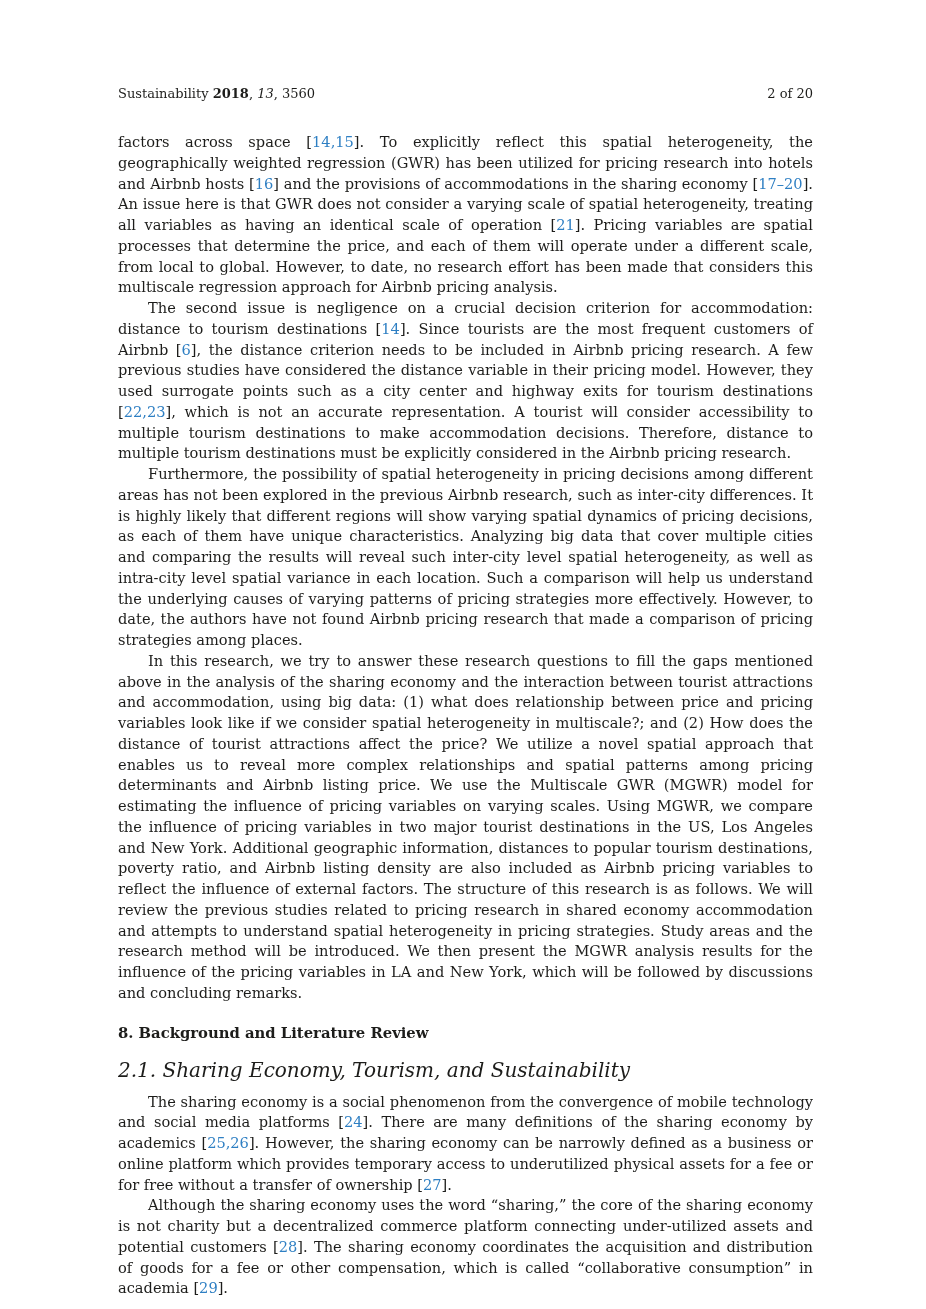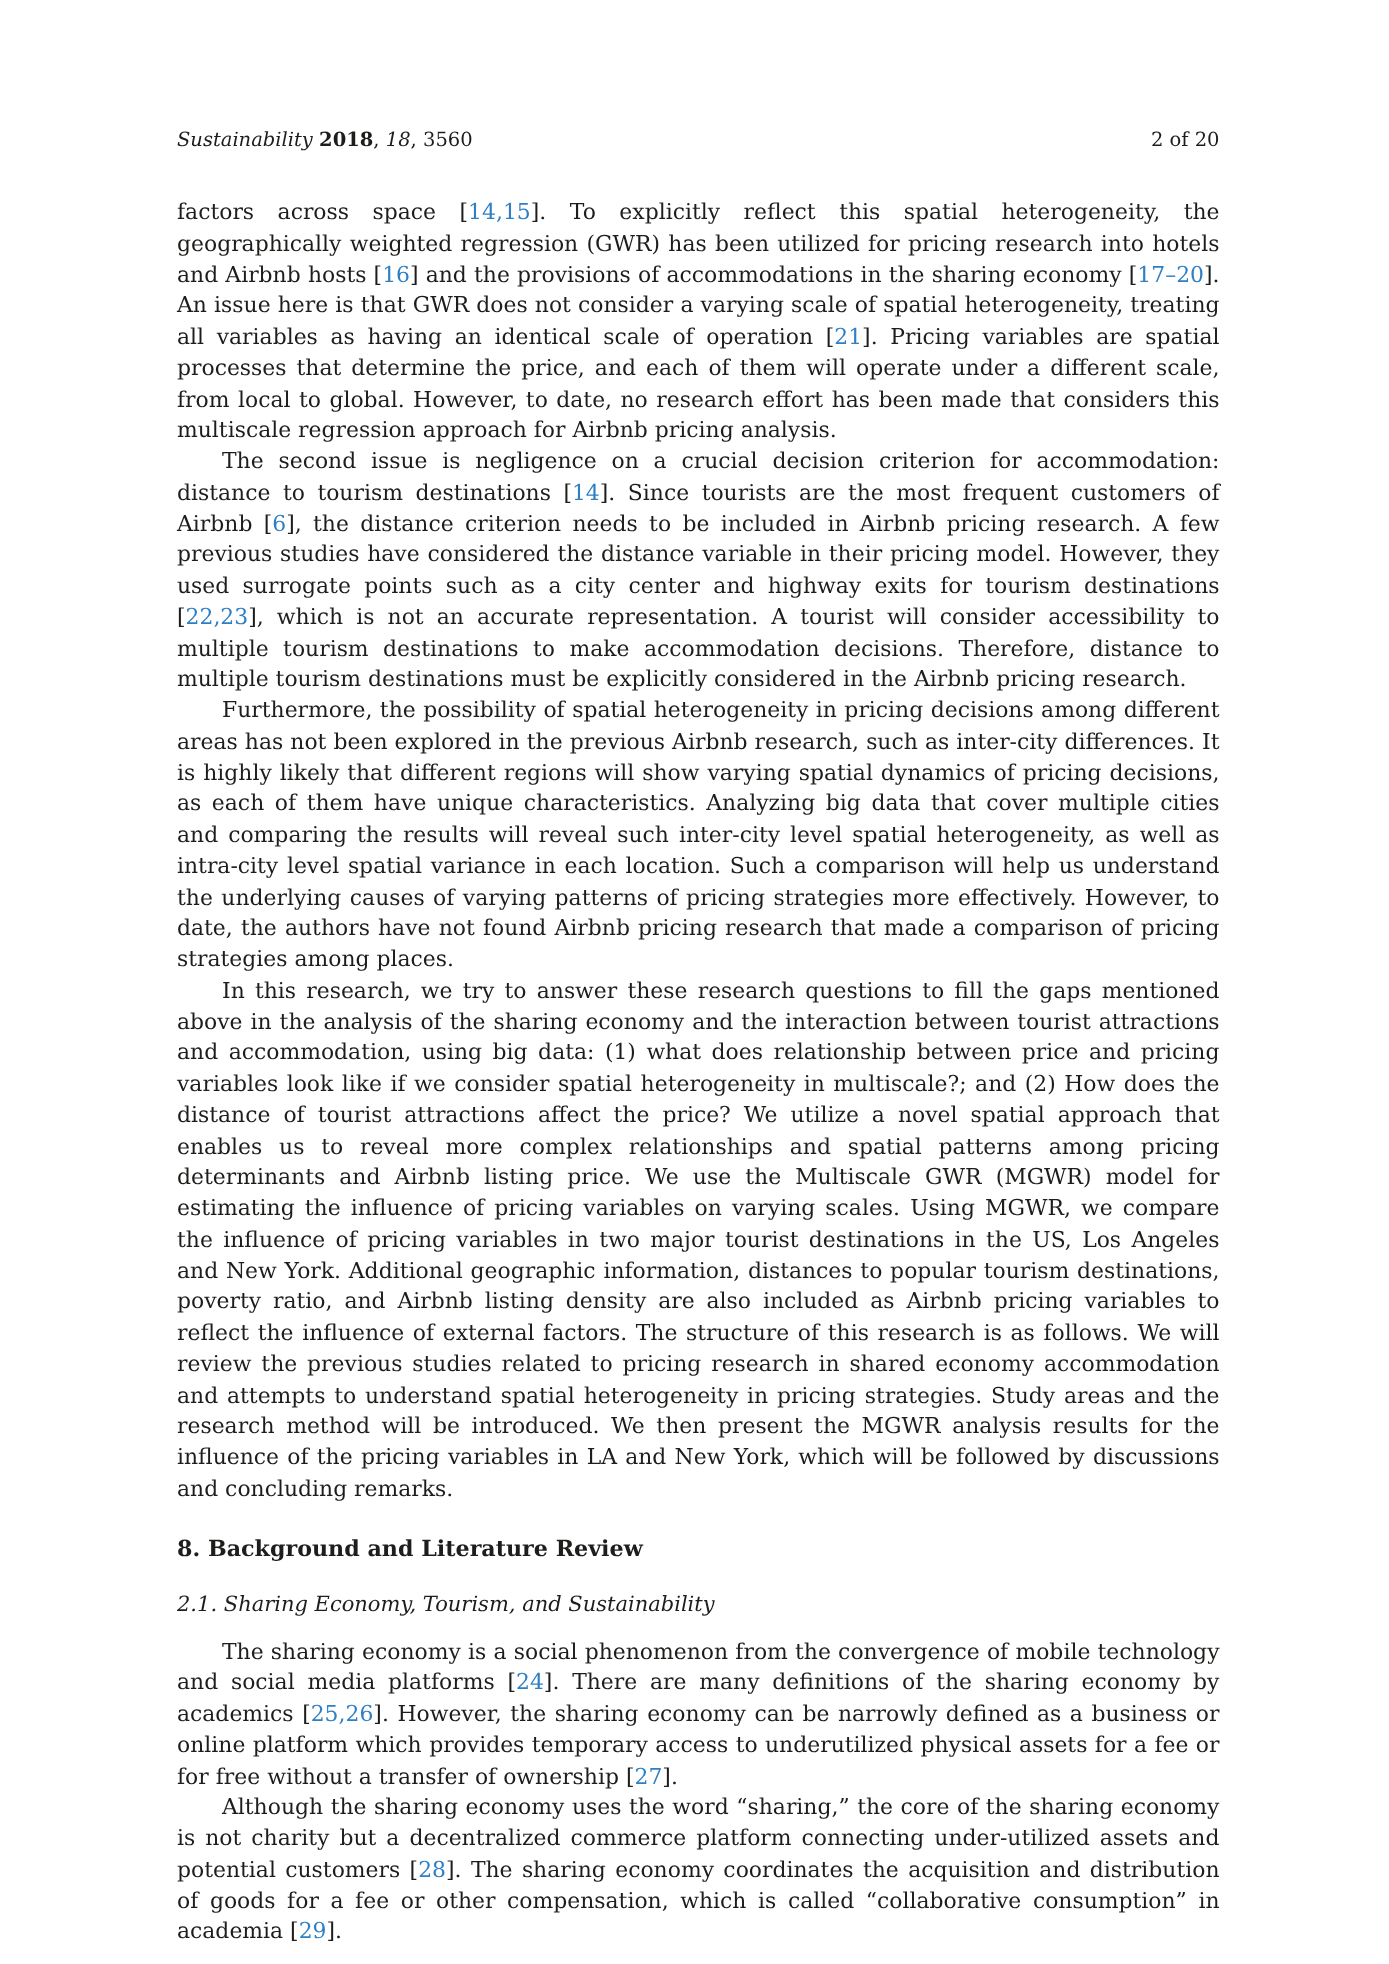--- a/index.html
+++ b/index.html
@@ -22,21 +22,21 @@
     top: 86px;
     width: 695px;
   }
   .running-head {
     display: flex;
     justify-content: space-between;
     align-items: baseline;
     font-size: 13px;
     color: #1d1d1b;
   }
-  .rh-left .journal { font-style: italic; }
+  .rh-left .journal { }
   .rh-left .year { font-weight: bold; }
   .rh-left .volume { font-style: italic; }
   .article-body {
     margin-top: 31px;
     font-size: 14.6px;
     line-height: 20.75px;
     text-align: justify;
   }
   .para {
     margin: 0;
@@ -44,39 +44,39 @@
   .para.indent { text-indent: 30px; }
   .cite { color: #2e7fc3; }
   h2.section-heading {
     font-size: 14.8px;
     font-weight: bold;
     margin: 19px 0 0 0;
     line-height: 20px;
     text-align: left;
   }
   h3.subsection-heading {
-    font-size: 14px;
+    font-size: 20px;
     font-weight: normal;
     font-style: italic;
     margin: 17px 0 0 0;
     line-height: 20px;
     text-align: left;
   }
   h3.subsection-heading + .para, h2.section-heading + * { }
   .after-heading { margin-top: 12px; }
 </style>
 </head>
 <body>
 
 <div class="page">
   <div class="content">
 
     <div class="running-head">
       <div class="rh-left">
-        <span class="journal">Sustainability</span><span> </span><span class="year">2018</span><span>, </span><span class="volume">18</span><span>, </span><span class="article">3560</span>
+        <span class="journal">Sustainability</span><span> </span><span class="year">2018</span><span>, </span><span class="volume">13</span><span>, </span><span class="article">3560</span>
       </div>
       <div class="rh-right">2 of 20</div>
     </div>
 
     <main class="article-body" id="article-body">
         <p class="para">factors across space [<span class="cite">14,15</span>]. To explicitly reflect this spatial heterogeneity, the geographically weighted regression (GWR) has been utilized for pricing research into hotels and Airbnb hosts [<span class="cite">16</span>] and the provisions of accommodations in the sharing economy [<span class="cite">17–20</span>]. An issue here is that GWR does not consider a varying scale of spatial heterogeneity, treating all variables as having an identical scale of operation [<span class="cite">21</span>]. Pricing variables are spatial processes that determine the price, and each of them will operate under a different scale, from local to global. However, to date, no research effort has been made that considers this multiscale regression approach for Airbnb pricing analysis.</p>
         <p class="para indent">The second issue is negligence on a crucial decision criterion for accommodation: distance to tourism destinations [<span class="cite">14</span>]. Since tourists are the most frequent customers of Airbnb [<span class="cite">6</span>], the distance criterion needs to be included in Airbnb pricing research. A few previous studies have considered the distance variable in their pricing model. However, they used surrogate points such as a city center and highway exits for tourism destinations [<span class="cite">22,23</span>], which is not an accurate representation. A tourist will consider accessibility to multiple tourism destinations to make accommodation decisions. Therefore, distance to multiple tourism destinations must be explicitly considered in the Airbnb pricing research.</p>
         <p class="para indent">Furthermore, the possibility of spatial heterogeneity in pricing decisions among different areas has not been explored in the previous Airbnb research, such as inter-city differences. It is highly likely that different regions will show varying spatial dynamics of pricing decisions, as each of them have unique characteristics. Analyzing big data that cover multiple cities and comparing the results will reveal such inter-city level spatial heterogeneity, as well as intra-city level spatial variance in each location. Such a comparison will help us understand the underlying causes of varying patterns of pricing strategies more effectively. However, to date, the authors have not found Airbnb pricing research that made a comparison of pricing strategies among places.</p>
         <p class="para indent">In this research, we try to answer these research questions to fill the gaps mentioned above in the analysis of the sharing economy and the interaction between tourist attractions and accommodation, using big data: (1) what does relationship between price and pricing variables look like if we consider spatial heterogeneity in multiscale?; and (2) How does the distance of tourist attractions affect the price? We utilize a novel spatial approach that enables us to reveal more complex relationships and spatial patterns among pricing determinants and Airbnb listing price. We use the Multiscale GWR (MGWR) model for estimating the influence of pricing variables on varying scales. Using MGWR, we compare the influence of pricing variables in two major tourist destinations in the US, Los Angeles and New York. Additional geographic information, distances to popular tourism destinations, poverty ratio, and Airbnb listing density are also included as Airbnb pricing variables to reflect the influence of external factors. The structure of this research is as follows. We will review the previous studies related to pricing research in shared economy accommodation and attempts to understand spatial heterogeneity in pricing strategies. Study areas and the research method will be introduced. We then present the MGWR analysis results for the influence of the pricing variables in LA and New York, which will be followed by discussions and concluding remarks.</p>
         <h2 class="section-heading">8. Background and Literature Review</h2>

